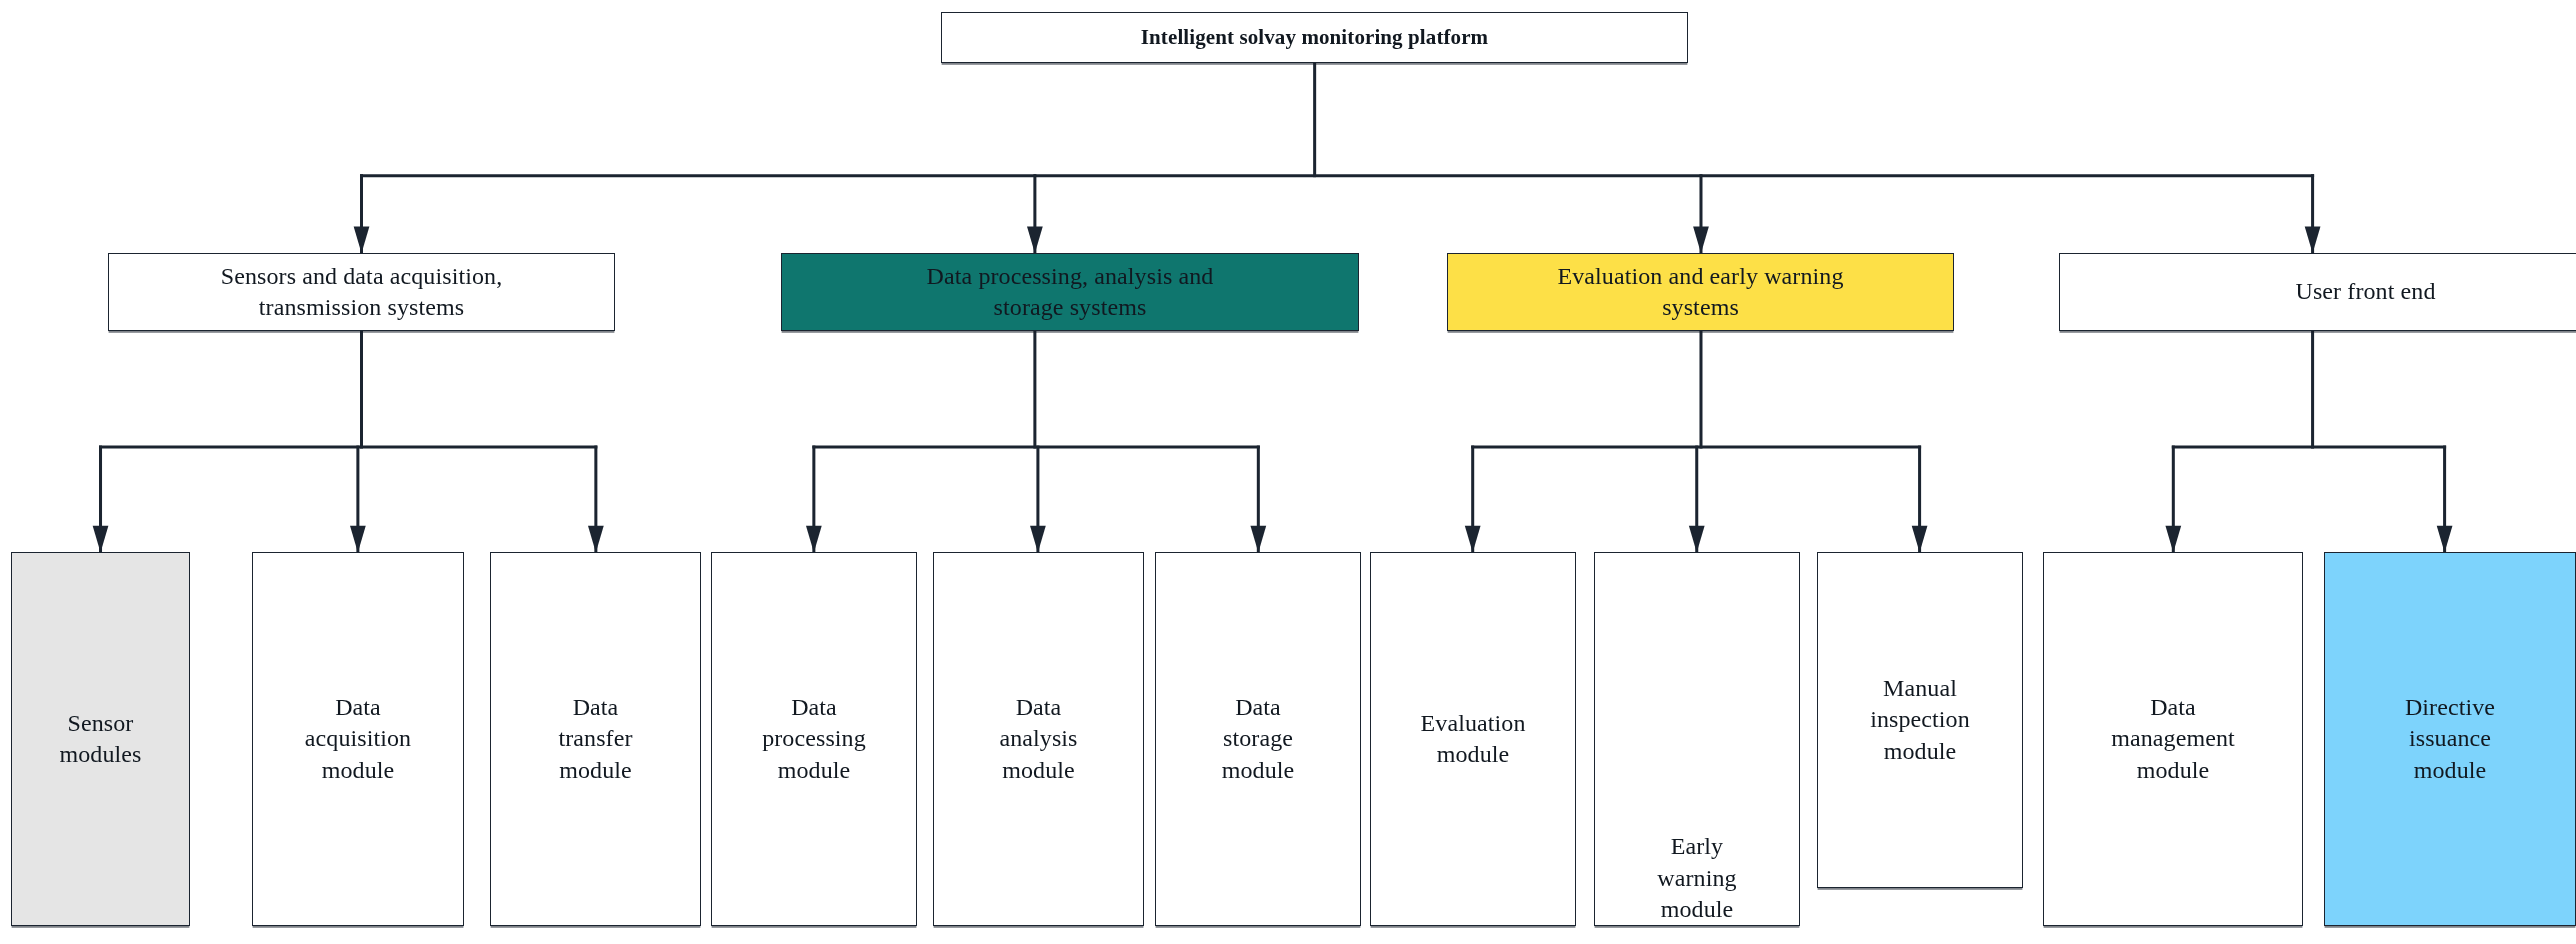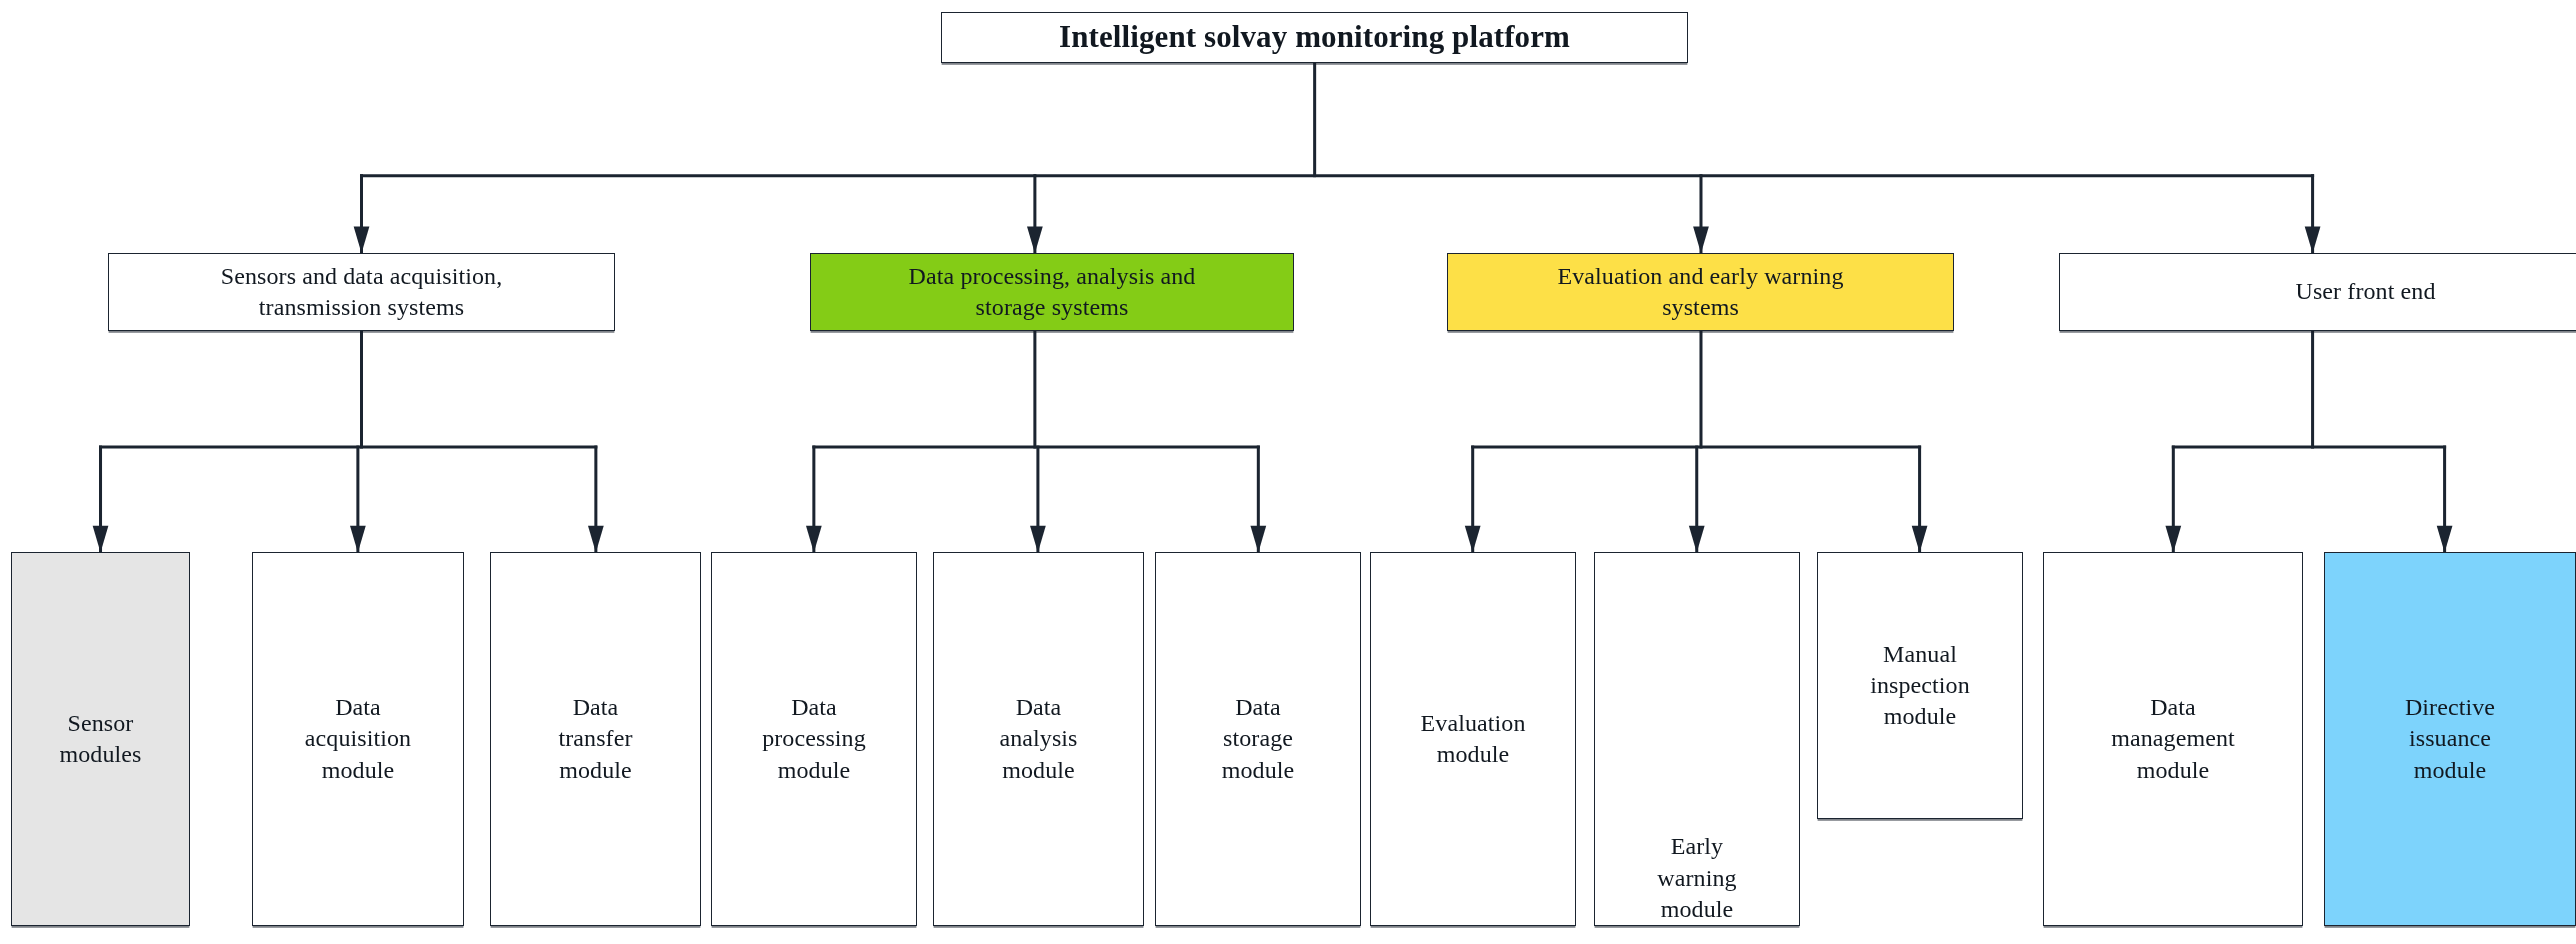--- a/index.html
+++ b/index.html
@@ -40,21 +40,21 @@
     color: #111820;
     line-height: 1.30;
     padding: 0 8.5px;
     letter-spacing: 0.1px;
   }
   .node.root {
     border-width: 1.8px;
   }
   .node.root .label {
     font-weight: bold;
-    font-size: 31px;
+    font-size: 21px;
   }
   .node.branch .label {
     font-size: 24px;
   }
   .node.leaf .label {
     font-size: 24px;
   }
 </style>
 </head>
 <body>
@@ -111,42 +111,42 @@
       </div>
       <div class="node leaf" style="left: 11px; top: 552px; width: 179px; height: 374px; border-color: rgb(27, 36, 48); background: #e5e5e5;">
         <span class="label" style="color: rgb(17, 24, 32);">Sensor<br>modules</span>
       </div>
       <div class="node leaf" style="left: 252px; top: 552px; width: 212px; height: 374px; border-color: rgb(27, 36, 48); background: rgb(255, 255, 255);">
         <span class="label" style="color: rgb(17, 24, 32);">Data<br>acquisition<br>module</span>
       </div>
       <div class="node leaf" style="left: 490px; top: 552px; width: 211px; height: 374px; border-color: rgb(27, 36, 48); background: rgb(255, 255, 255);">
         <span class="label" style="color: rgb(17, 24, 32);">Data<br>transfer<br>module</span>
       </div>
-      <div class="node branch" style="left: 781px; top: 253px; width: 484px; height: 78px; border-color: rgb(27, 36, 48); background: #84cc16; margin-left: 29px;">
+      <div class="node branch" style="left: 781px; top: 253px; width: 578px; height: 78px; border-color: rgb(27, 36, 48); background: #0f766e;">
         <span class="label" style="color: rgb(17, 24, 32);">Data processing, analysis and<br>storage systems</span>
       </div>
       <div class="node leaf" style="left: 711px; top: 552px; width: 206px; height: 374px; border-color: rgb(27, 36, 48); background: rgb(255, 255, 255);">
         <span class="label" style="color: rgb(17, 24, 32);">Data<br>processing<br>module</span>
       </div>
       <div class="node leaf" style="left: 933px; top: 552px; width: 211px; height: 374px; border-color: rgb(27, 36, 48); background: rgb(255, 255, 255);">
         <span class="label" style="color: rgb(17, 24, 32);">Data<br>analysis<br>module</span>
       </div>
       <div class="node leaf" style="left: 1155px; top: 552px; width: 206px; height: 374px; border-color: rgb(27, 36, 48); background: rgb(255, 255, 255);">
         <span class="label" style="color: rgb(17, 24, 32);">Data<br>storage<br>module</span>
       </div>
       <div class="node branch" style="left: 1447px; top: 253px; width: 507px; height: 78px; border-color: rgb(27, 36, 48); background: #fde047;">
         <span class="label" style="color: rgb(17, 24, 32);">Evaluation and early warning<br>systems</span>
       </div>
       <div class="node leaf" style="left: 1370px; top: 552px; width: 206px; height: 374px; border-color: rgb(27, 36, 48); background: rgb(255, 255, 255);">
         <span class="label" style="color: rgb(17, 24, 32);">Evaluation<br>module</span>
       </div>
       <div class="node leaf" style="left: 1594px; top: 552px; width: 206px; height: 374px; border-color: rgb(27, 36, 48); background: rgb(255, 255, 255); align-items: flex-end;">
         <span class="label" style="color: rgb(17, 24, 32);">Early<br>warning<br>module</span>
       </div>
-      <div class="node leaf" style="left: 1817px; top: 552px; width: 206px; height: 267px; border-color: rgb(27, 36, 48); background: rgb(255, 255, 255);">
+      <div class="node leaf" style="left: 1817px; top: 552px; width: 206px; height: 336px; border-color: rgb(27, 36, 48); background: rgb(255, 255, 255);">
         <span class="label" style="color: rgb(17, 24, 32);">Manual<br>inspection<br>module</span>
       </div>
       <div class="node branch" style="left: 2059px; top: 253px; width: 613px; height: 78px; border-color: rgb(27, 36, 48); background: rgb(255, 255, 255);">
         <span class="label" style="color: rgb(17, 24, 32);">User front end</span>
       </div>
       <div class="node leaf" style="left: 2043px; top: 552px; width: 260px; height: 374px; border-color: rgb(27, 36, 48); background: rgb(255, 255, 255);">
         <span class="label" style="color: rgb(17, 24, 32);">Data<br>management<br>module</span>
       </div>
       <div class="node leaf" style="left: 2324px; top: 552px; width: 252px; height: 374px; border-color: rgb(27, 36, 48); background: #7dd3fc;">
         <span class="label" style="color: rgb(17, 24, 32);">Directive<br>issuance<br>module</span>

